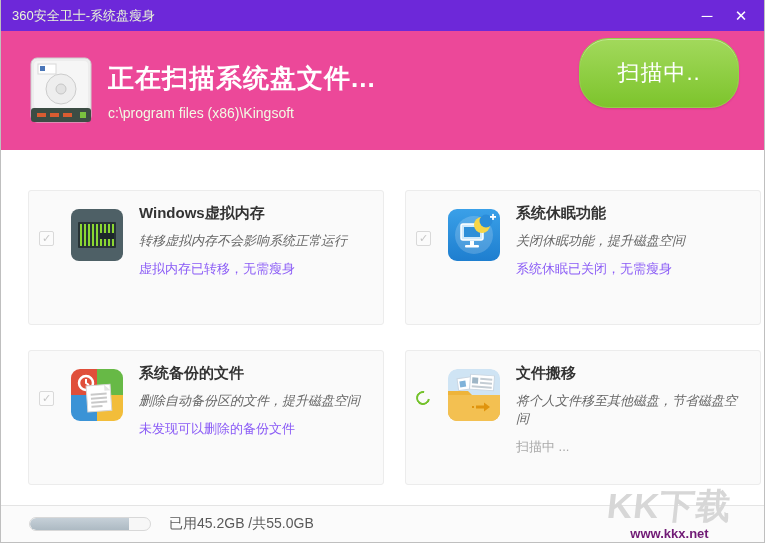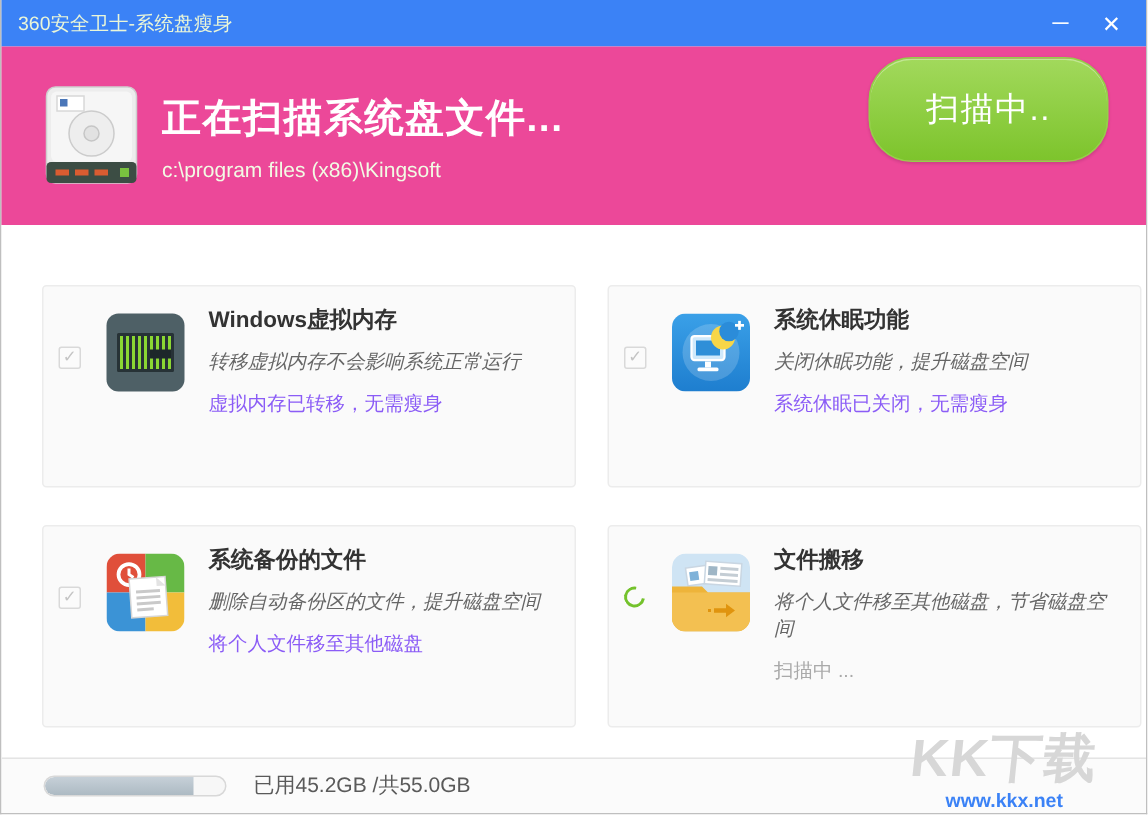--- a/index.html
+++ b/index.html
@@ -8,21 +8,21 @@
     background:#ffffff;
     width:765px; height:543px; overflow:hidden;
   }
   .window {
     position:relative; width:765px; height:543px;
     background:#ffffff;
     border:1px solid #bfbfbf; border-top:none;
   }
   
   .titlebar {
-    height:31px; background:#3b82f6;
+    height:31px; background:#6d28d9;
     display:flex; align-items:center;
     padding-left:11px; position:relative;
   }
   .win-title { color:#eaf6d8; font-size:13px; }
   .win-controls { position:absolute; right:6px; top:0; height:31px; display:flex; }
   .win-btn {
     width:34px; height:31px; display:flex; align-items:center; justify-content:center;
     color:#ffffff; font-size:15px; cursor:pointer;
   }
   .header {
@@ -106,21 +106,21 @@
   .usage-text { font-size:14px; color:#5a5a5a; margin-left:18px; }
   
   .watermark {
     position:absolute; right:2px; bottom:1px; width:185px;
     text-align:center; pointer-events:none; z-index:5;
   }
   .wm-logo {
     font-size:35px; font-weight:bold; color:#d7d7d7;
     letter-spacing:1px; transform:skewX(-6deg); line-height:36px;
   }
-  .wm-url { font-size:13px; font-weight:bold; color:#3b82f6; margin-top:2px; }
+  .wm-url { font-size:13px; font-weight:bold; color:#701a75; margin-top:2px; }
 </style>
 </head>
 <body>
 
 <div class="window">
 
   <div class="titlebar">
     <span class="win-title">360安全卫士-系统盘瘦身</span>
     <div class="win-controls">
       <div class="win-btn">
@@ -228,21 +228,21 @@
               <rect x="20" y="28" width="16" height="2" fill="#c9c9c9"></rect>
               <rect x="20" y="32" width="16" height="2" fill="#c9c9c9"></rect>
               <rect x="20" y="36" width="11" height="2" fill="#c9c9c9"></rect>
             </g>
           </g>
         </svg>
       </div>
       <div class="txt-col">
         <div class="p-title">系统备份的文件</div>
         <div class="p-desc">删除自动备份区的文件，提升磁盘空间</div>
-        <div class="p-status status-success">将个人文件移至其他磁盘</div>
+        <div class="p-status status-success">未发现可以删除的备份文件</div>
       </div>
     </div>
 
     <div class="panel panel-4">
       <div class="chk-col">
         <div class="spinner"></div>
       </div>
       <div class="big-icon">
         <svg width="52" height="52" viewBox="0 0 52 52">
           <defs>

